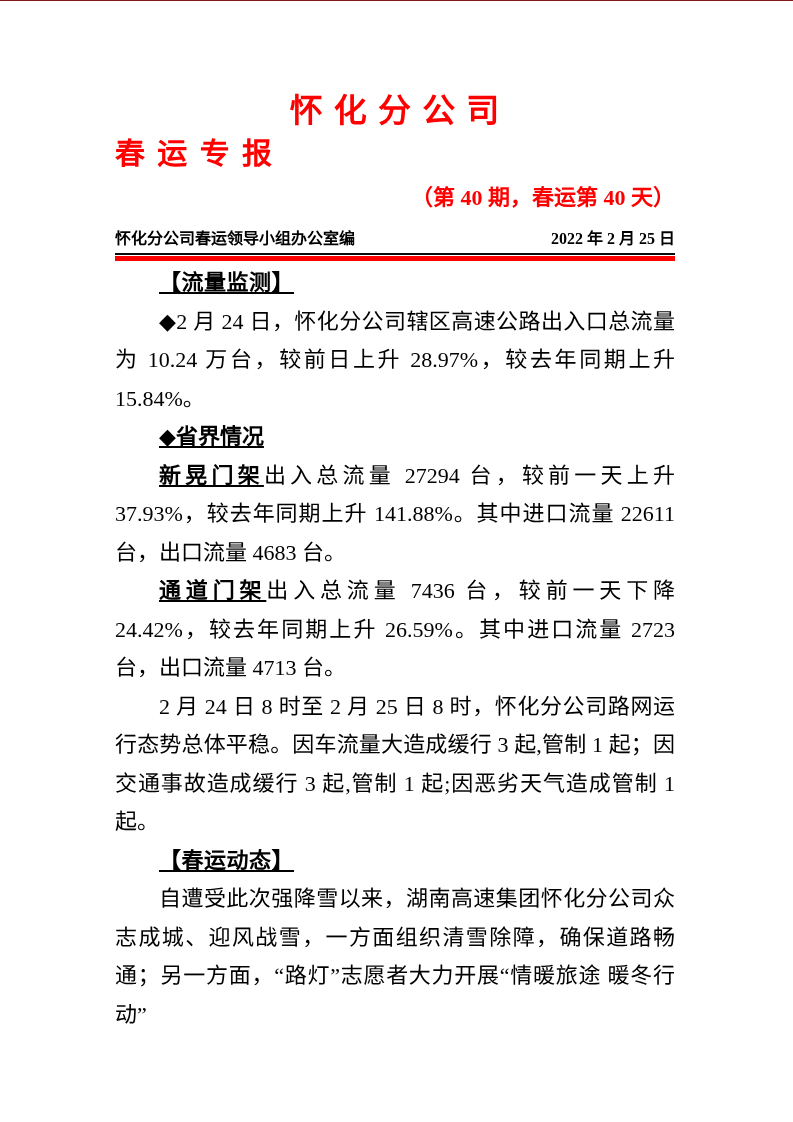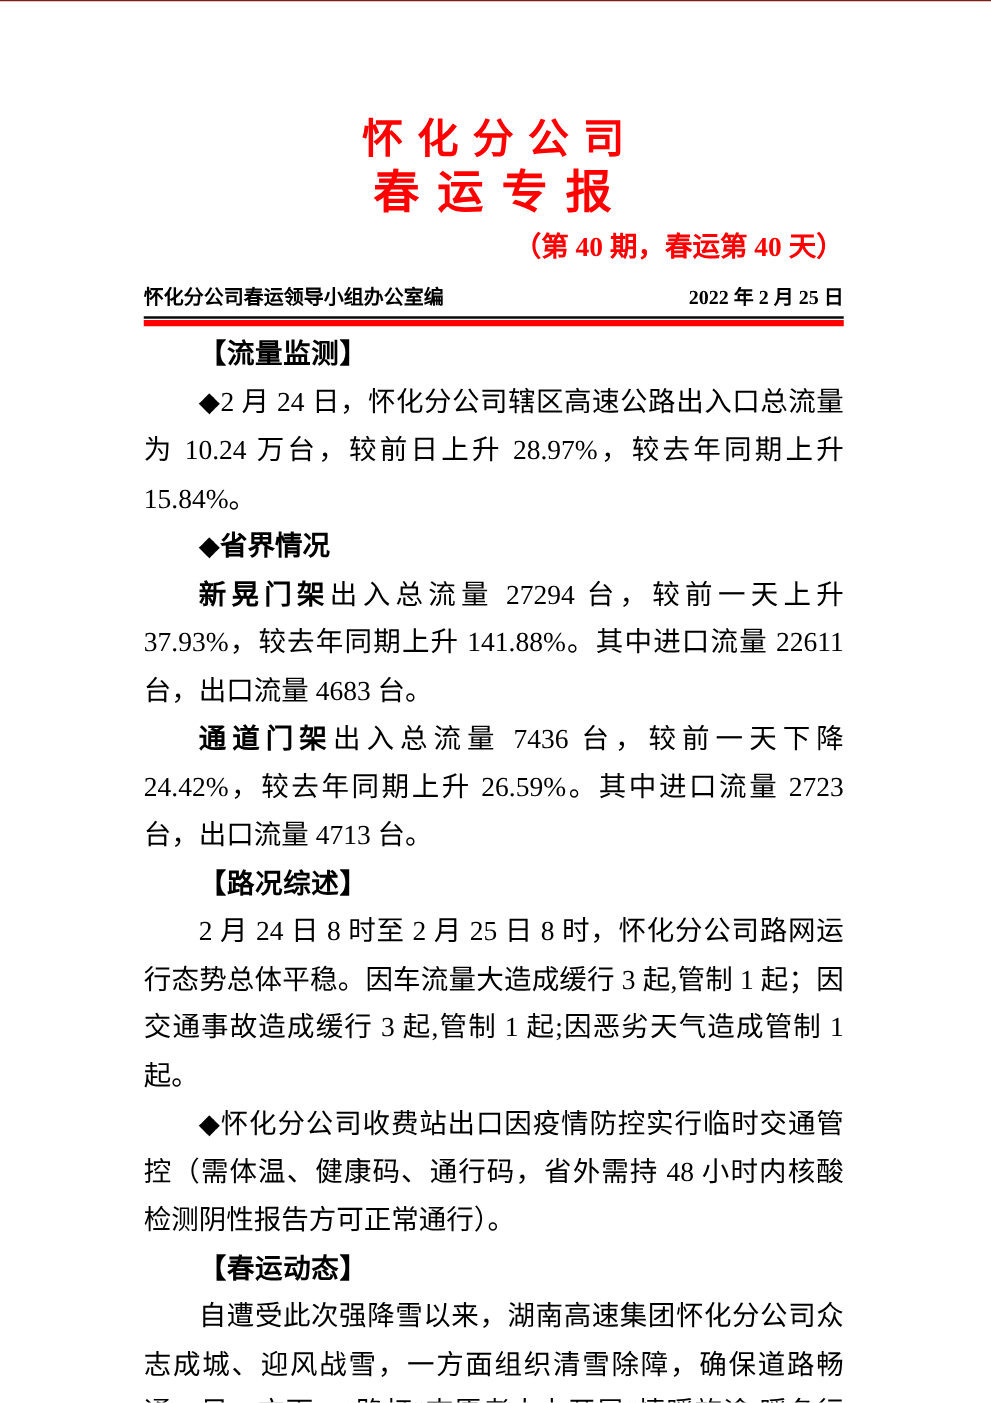--- a/index.html
+++ b/index.html
@@ -21,25 +21,25 @@
     text-align: center;
     color: var(--accent);
     font-family: "Liberation Sans", "DejaVu Sans", sans-serif;
     font-weight: bold;
     font-size: 33px;
     line-height: 44px;
     letter-spacing: 1px;
     white-space: nowrap;
   }
   .title-sub {
-    text-align: center;
+    text-align: left;
     color: var(--accent);
     font-family: "Liberation Sans", "DejaVu Sans", sans-serif;
     font-weight: bold;
-    font-size: 37px;
+    font-size: 30px;
     line-height: 42px;
     letter-spacing: 2px;
     white-space: nowrap;
   }
   .issue-line {
     text-align: right;
     color: var(--accent);
     font-weight: bold;
     font-size: 22px;
     line-height: 30px;
@@ -67,20 +67,21 @@
   .doc-body {
     margin-top: 3px;
     font-size: 22px;
     line-height: 38.5px;
   }
   .doc-body p { margin: 0; text-indent: 2em; }
   .para { text-align: justify; }
   .hei {
     font-family: "Liberation Sans", "DejaVu Sans", sans-serif;
     font-weight: bold;
+    text-decoration: underline;
   }
   .sec-head { letter-spacing: 0.5px; }
 </style>
 </head>
 <body>
 
 <div class="page">
 
   <div class="title-main">怀 化 分 公 司</div>
 
@@ -99,24 +100,22 @@
     <p class="sec-head hei">【流量监测】</p>
 
     <p class="para">◆2 月 24 日，怀化分公司辖区高速公路出入口总流量为 10.24 万台，较前日上升 28.97%，较去年同期上升 15.84%。</p>
 
     <p class="sub-head hei">◆省界情况</p>
 
     <p class="para"><span class="hei">新晃门架</span><span>出入总流量 27294 台，较前一天上升 37.93%，较去年同期上升 141.88%。其中进口流量 22611 台，出口流量 4683 台。</span></p>
 
     <p class="para"><span class="hei">通道门架</span><span>出入总流量 7436 台，较前一天下降 24.42%，较去年同期上升 26.59%。其中进口流量 2723 台，出口流量 4713 台。</span></p>
 
-    <p class="sec-head hei">【路况综述】</p>
 
     <p class="para">2 月 24 日 8 时至 2 月 25 日 8 时，怀化分公司路网运行态势总体平稳。因车流量大造成缓行 3 起,管制 1 起；因交通事故造成缓行 3 起,管制 1 起;因恶劣天气造成管制 1 起。</p>
 
-    <p class="para">◆怀化分公司收费站出口因疫情防控实行临时交通管控（需体温、健康码、通行码，省外需持 48 小时内核酸检测阴性报告方可正常通行）。</p>
 
     <p class="sec-head hei">【春运动态】</p>
 
     <p class="para">自遭受此次强降雪以来，湖南高速集团怀化分公司众志成城、迎风战雪，一方面组织清雪除障，确保道路畅通；另一方面，“路灯”志愿者大力开展“情暖旅途 暖冬行动”</p>
 
   </div>
 </div>
 
 </body></html>

